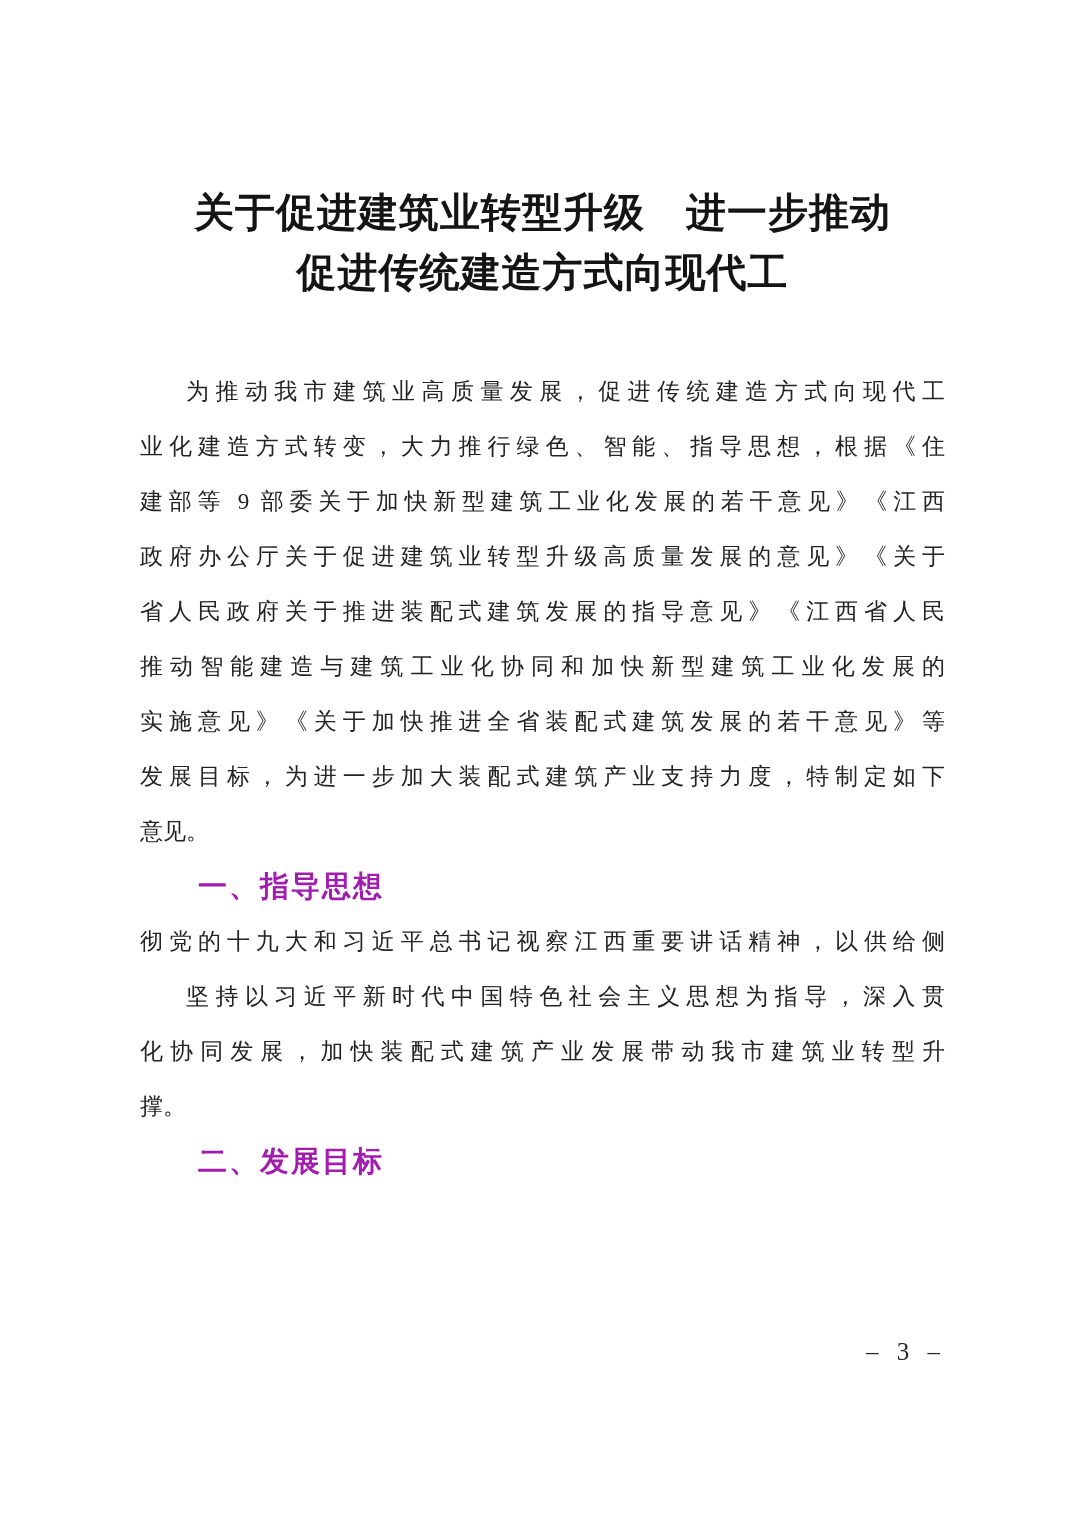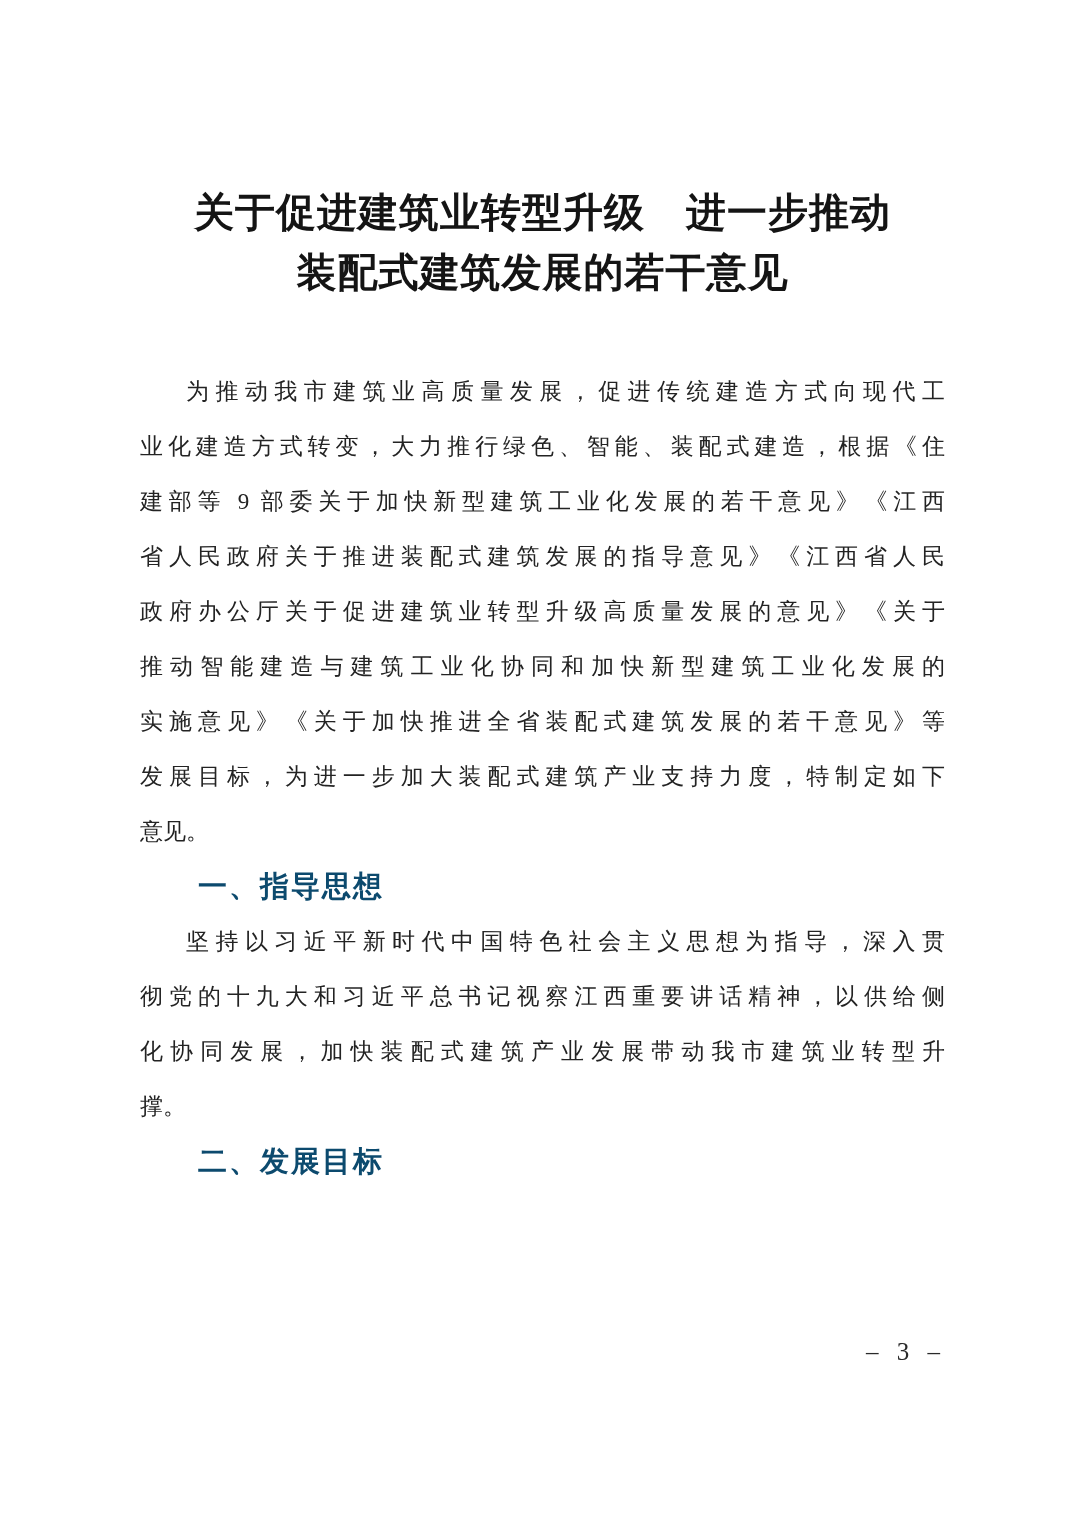--- a/index.html
+++ b/index.html
@@ -55,55 +55,55 @@
   .line.para-end {
     text-align-last: left;
   }
   .line.heading {
     font-family: Liberation Serif, serif;
     font-weight: bold;
     font-size: 29px;
     letter-spacing: 2px;
     text-align-last: left;
     text-indent: 2em;
-    color: #0c4a6e;
+    color: #a21caf;
   }
   .page-number {
     position: absolute;
     top: 1336px;
     right: 134px;
     font-size: 25px;
     line-height: 32px;
     letter-spacing: 6px;
     color: #2a2a2a;
   }
 </style>
 </head>
 <body>
 
 <div class="page">
 
   <h1 class="doc-title">
     <div class="title-line">关于促进建筑业转型升级　进一步推动</div>
-    <div class="title-line">装配式建筑发展的若干意见</div>
+    <div class="title-line">促进传统建造方式向现代工</div>
   </h1>
 
   <div class="doc-body">
       <div class="line body indent">为推动我市建筑业高质量发展，促进传统建造方式向现代工</div>
-      <div class="line body">业化建造方式转变，大力推行绿色、智能、装配式建造，根据《住</div>
+      <div class="line body">业化建造方式转变，大力推行绿色、智能、指导思想，根据《住</div>
       <div class="line body">建部等 9 部委关于加快新型建筑工业化发展的若干意见》《江西</div>
+      <div class="line body">政府办公厅关于促进建筑业转型升级高质量发展的意见》《关于</div>
       <div class="line body">省人民政府关于推进装配式建筑发展的指导意见》《江西省人民</div>
-      <div class="line body">政府办公厅关于促进建筑业转型升级高质量发展的意见》《关于</div>
       <div class="line body">推动智能建造与建筑工业化协同和加快新型建筑工业化发展的</div>
       <div class="line body">实施意见》《关于加快推进全省装配式建筑发展的若干意见》等</div>
       <div class="line body">发展目标，为进一步加大装配式建筑产业支持力度，特制定如下</div>
       <div class="line body para-end">意见。</div>
       <div class="line heading">一、指导思想</div>
+      <div class="line body">彻党的十九大和习近平总书记视察江西重要讲话精神，以供给侧</div>
       <div class="line body indent">坚持以习近平新时代中国特色社会主义思想为指导，深入贯</div>
-      <div class="line body">彻党的十九大和习近平总书记视察江西重要讲话精神，以供给侧</div>
       <div class="line body">化协同发展，加快装配式建筑产业发展带动我市建筑业转型升</div>
       <div class="line body para-end">撑。</div>
       <div class="line heading">二、发展目标</div>
     </div>
 
   <div class="page-number">– 3 –</div>
 
 </div>
 
 </body></html>

